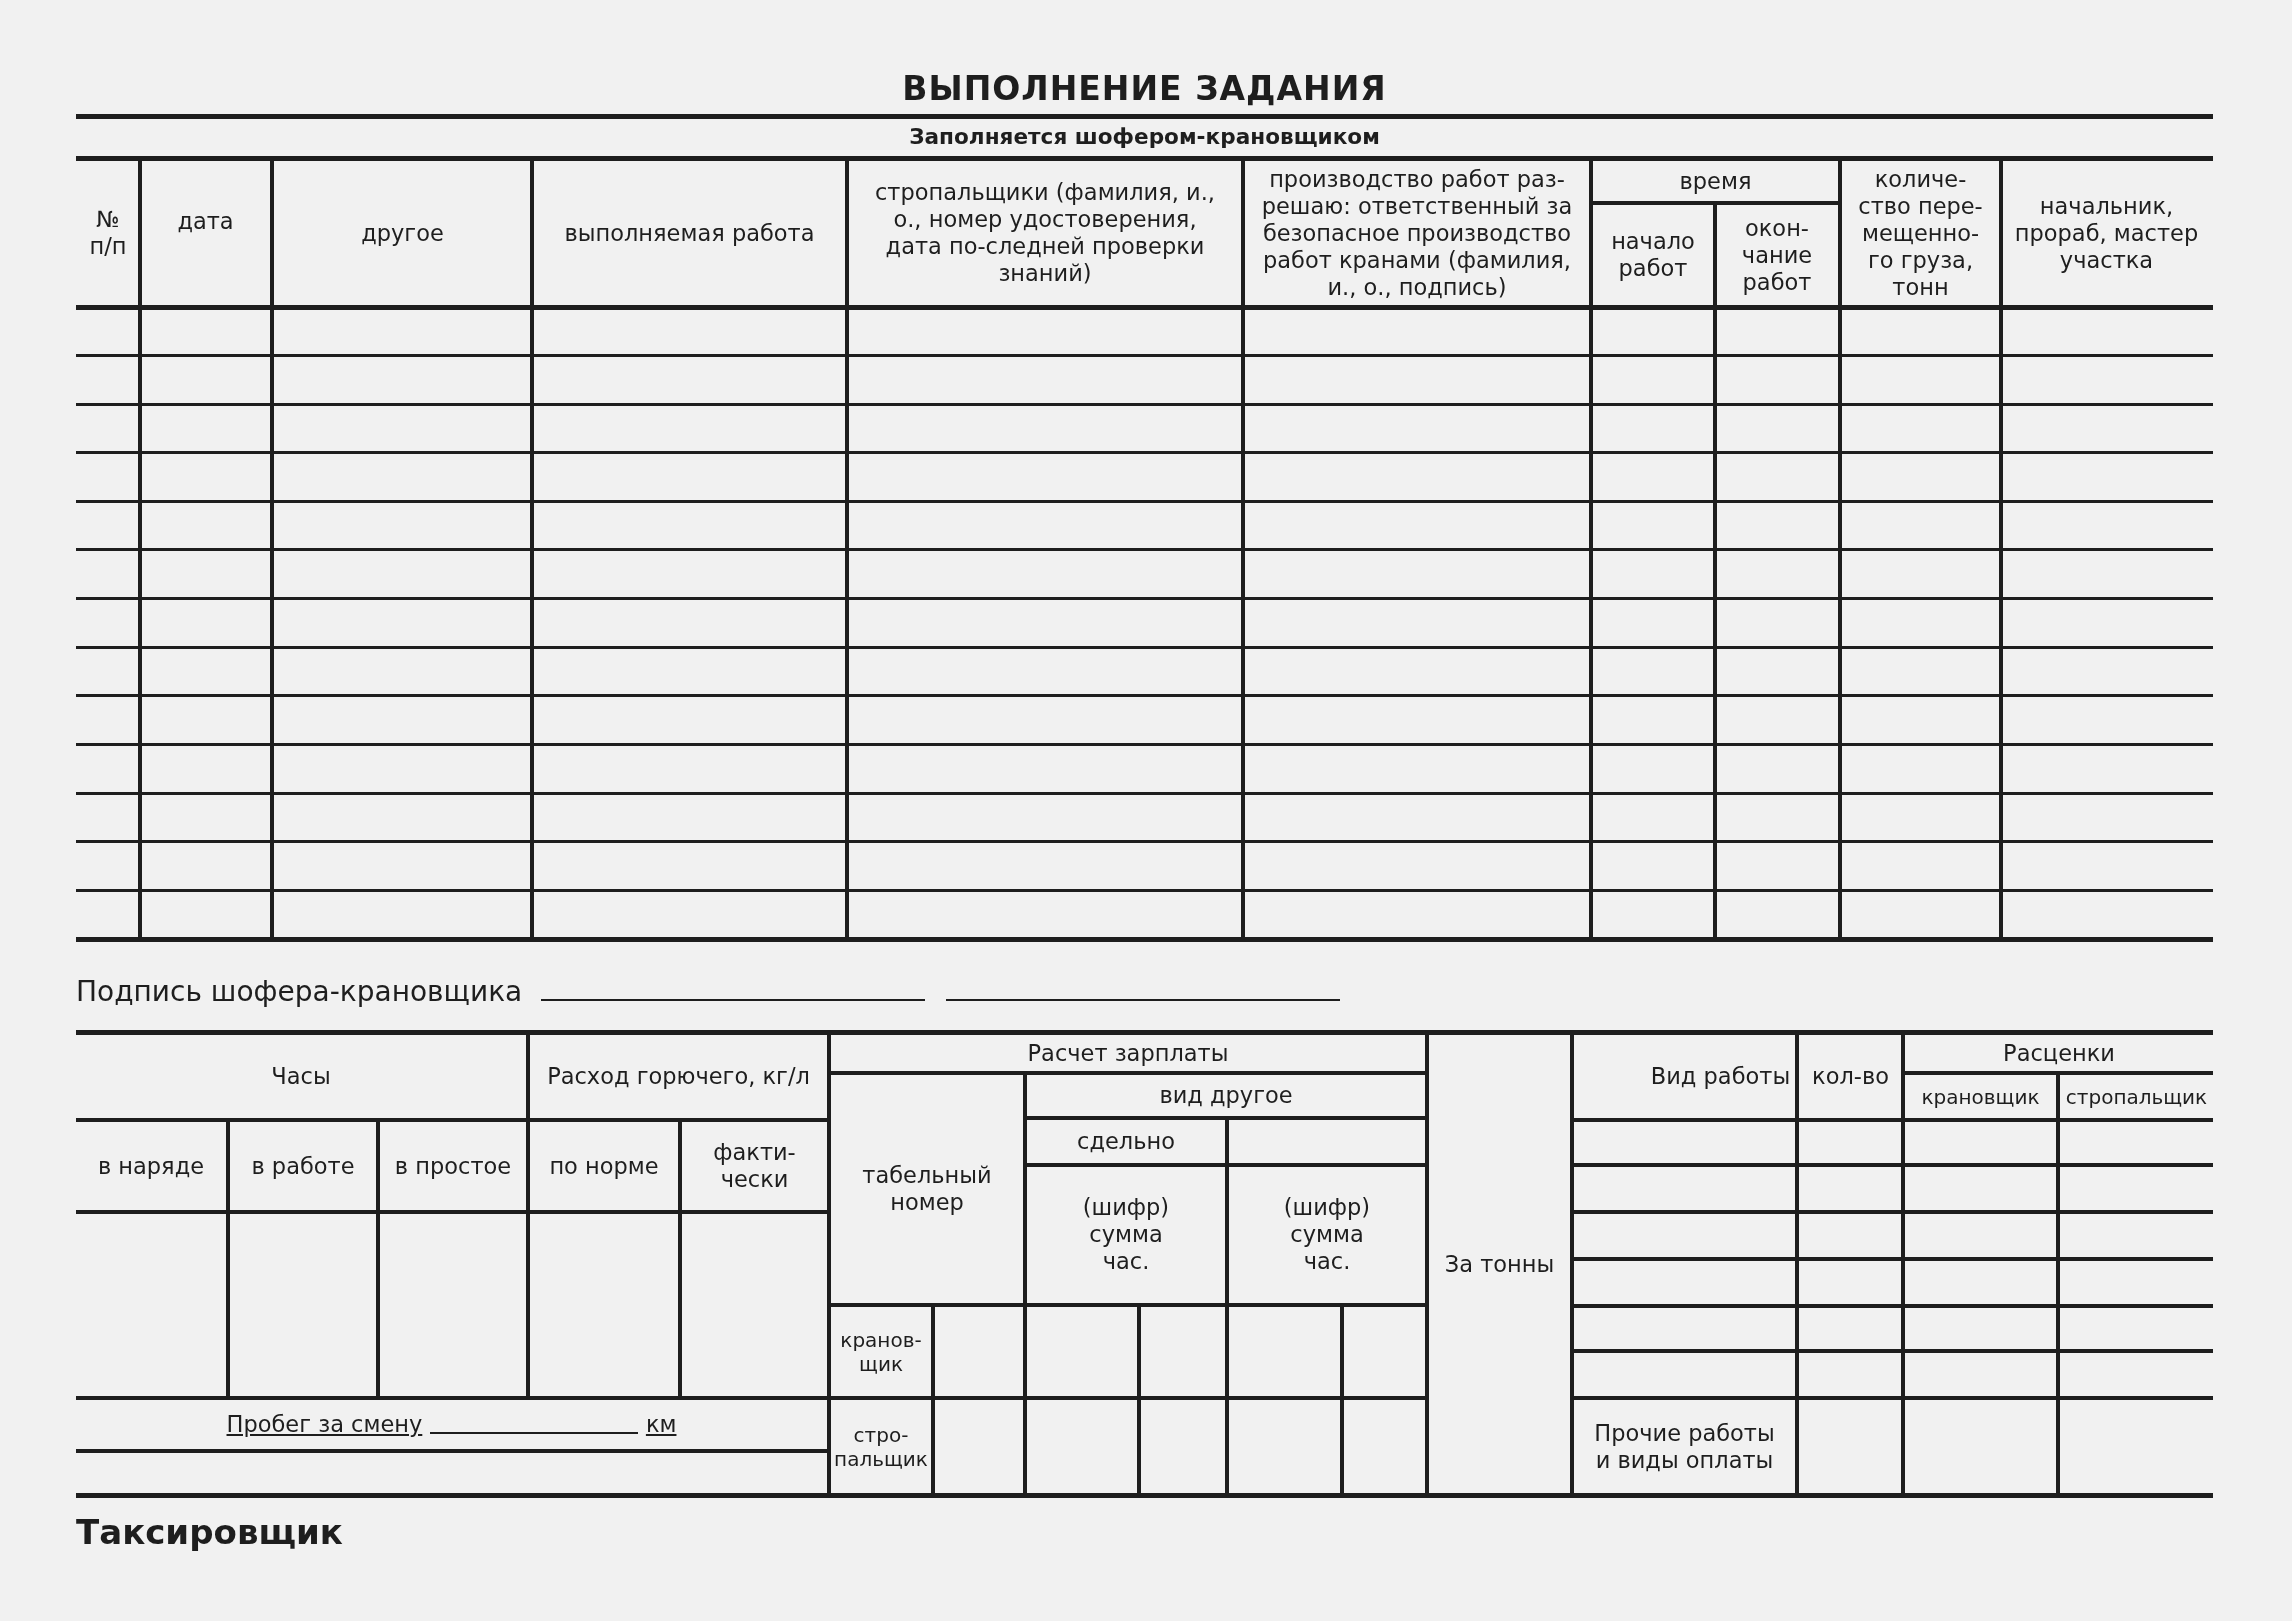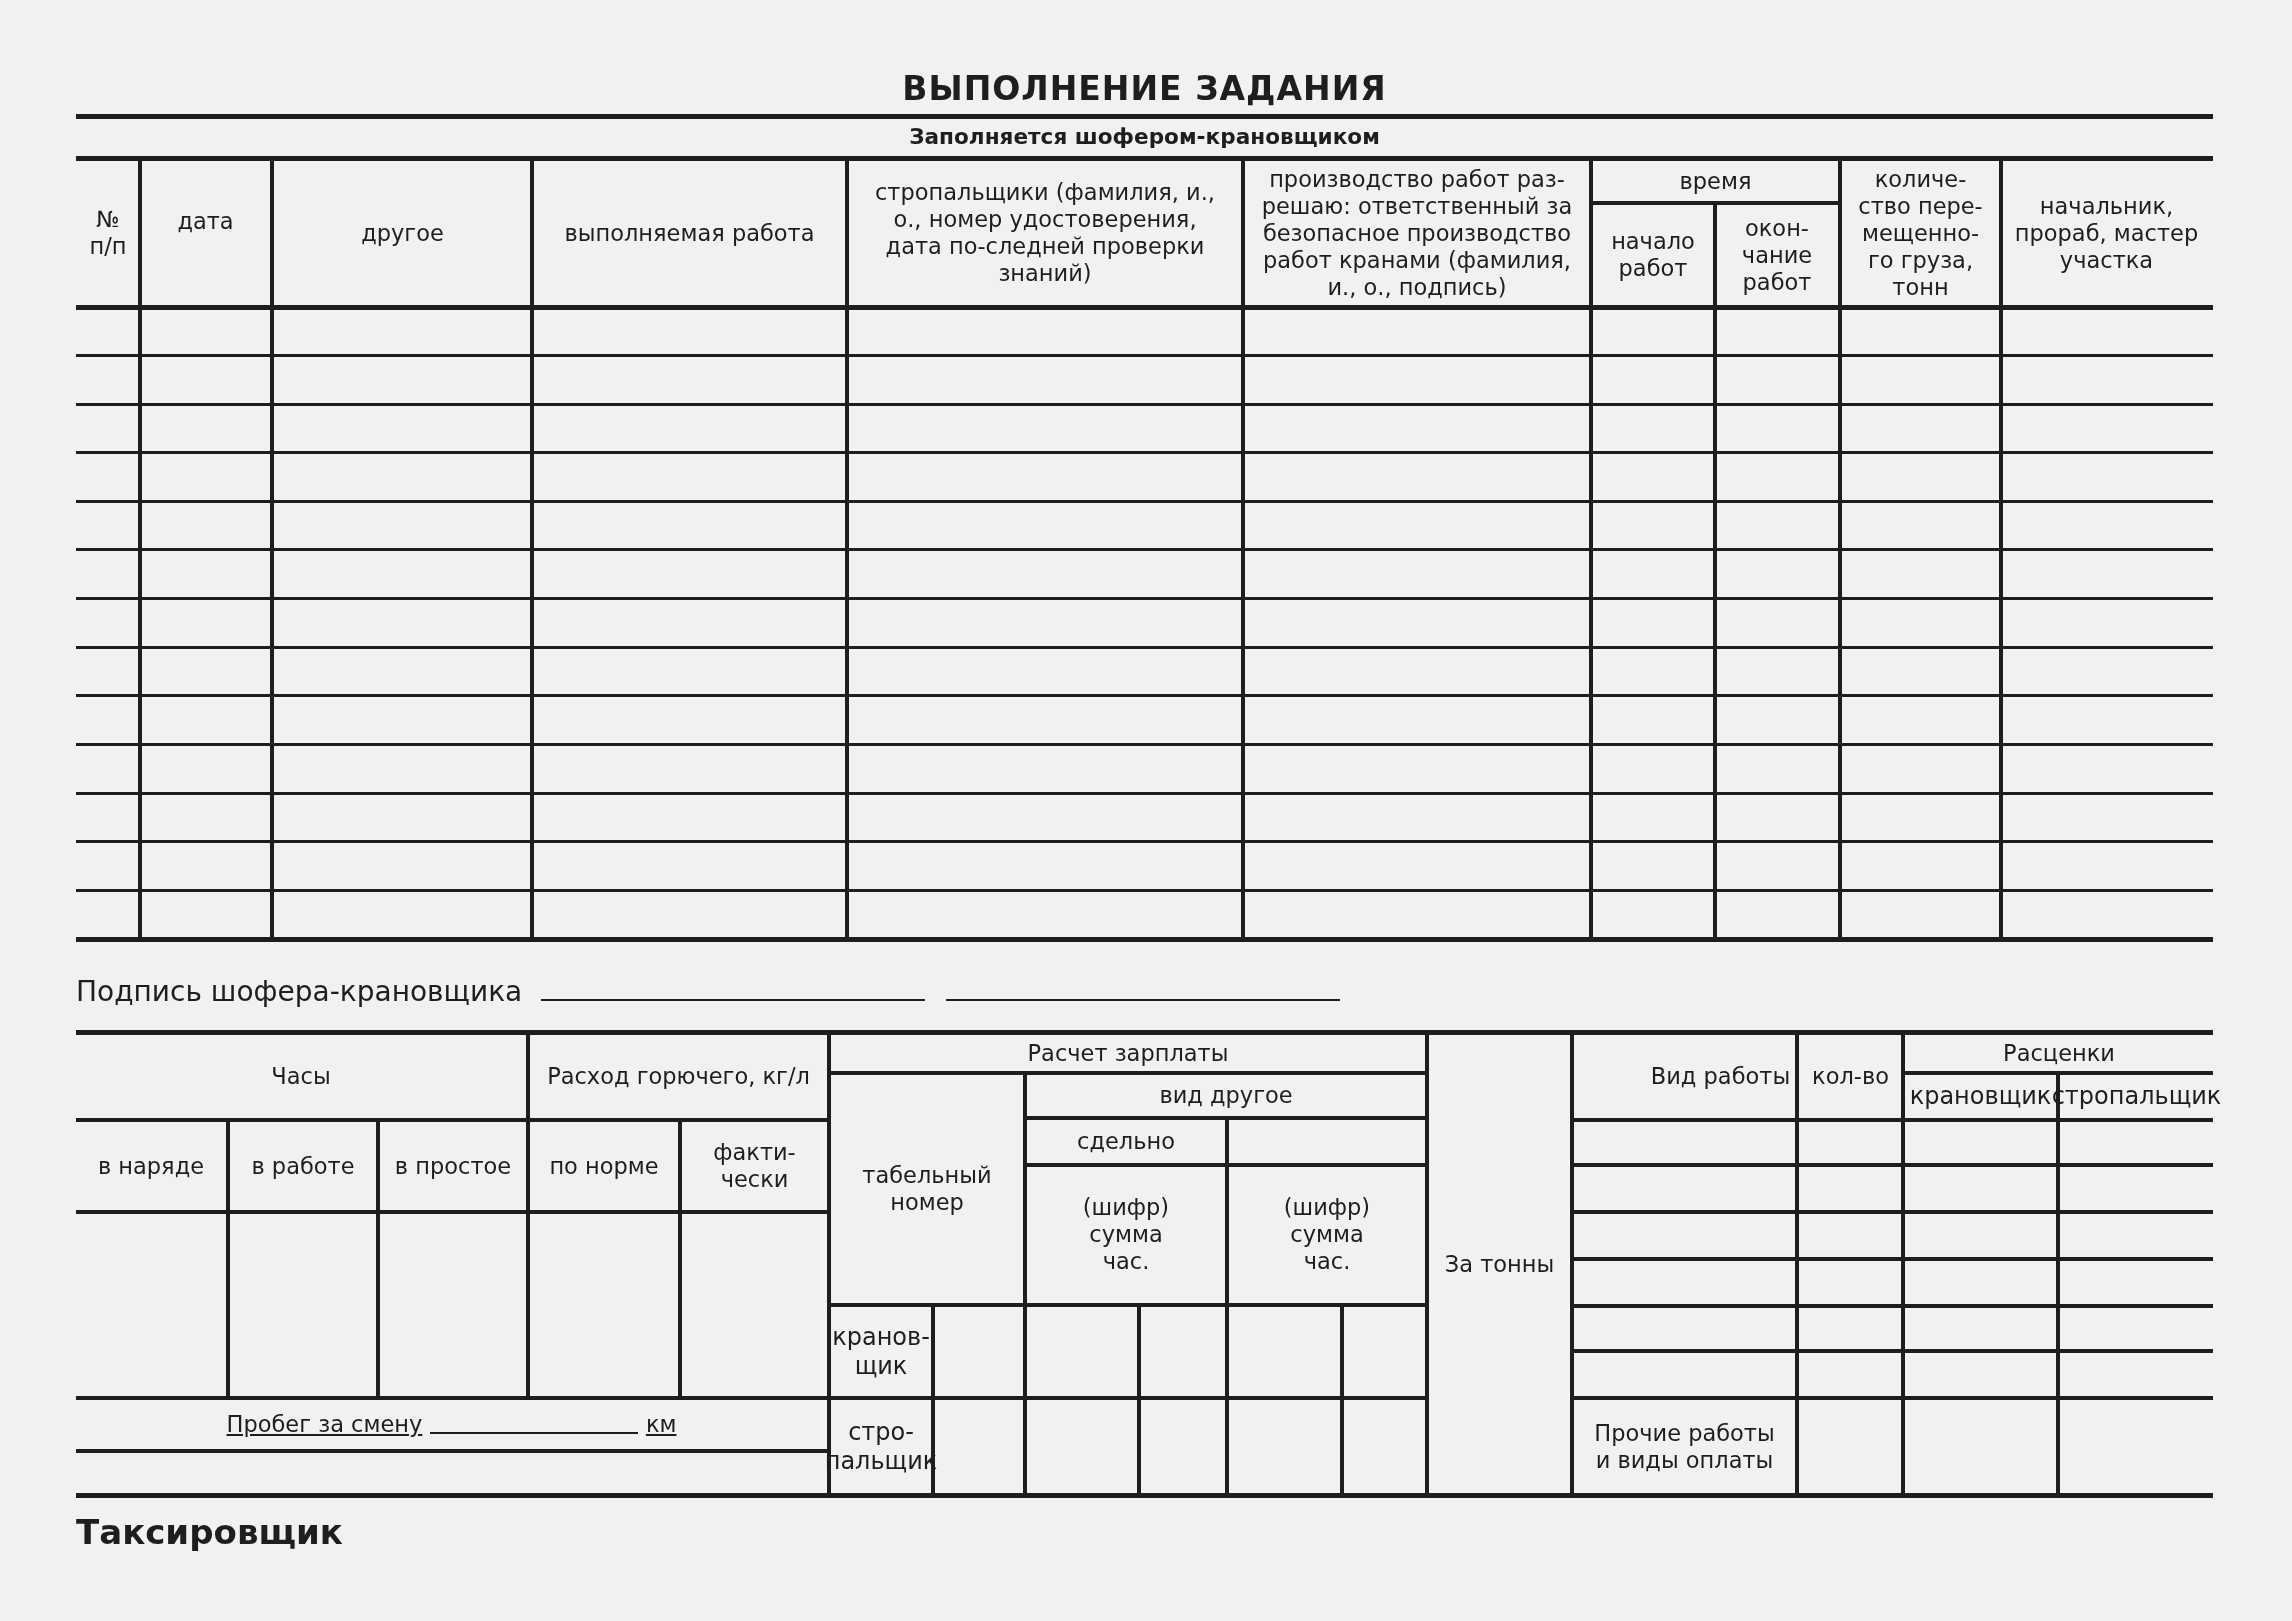--- a/index.html
+++ b/index.html
@@ -17,21 +17,21 @@
   .input-cell { position: absolute; box-sizing: border-box; }
   .title {
     position: absolute; left: 76px; width: 2137px; top: 69px; text-align: center;
     font-family: "DejaVu Sans", sans-serif; font-weight: bold; font-size: 33px; letter-spacing: 1px;
   }
   .subtitle {
     position: absolute; left: 76px; width: 2137px; top: 124px; text-align: center;
     font-weight: bold; font-size: 21.6px;
   }
   .h22 { font-size: 22.5px; }
-  .h18 { font-size: 24px; }
+  .h18 { font-size: 20px; }
   .sig { position: absolute; top: 975px; font-size: 28px; white-space: nowrap; }
   .footer { position: absolute; left: 76px; top: 1512px; font-size: 34px; font-weight: bold; }
 </style>
 </head>
 <body>
 
 <div class="title">ВЫПОЛНЕНИЕ ЗАДАНИЯ</div>
 <div class="hl" style="left:76px;width:2137px;top:114px;height:4.9px;"></div>
 <div class="subtitle">Заполняется шофером-крановщиком</div>
 

